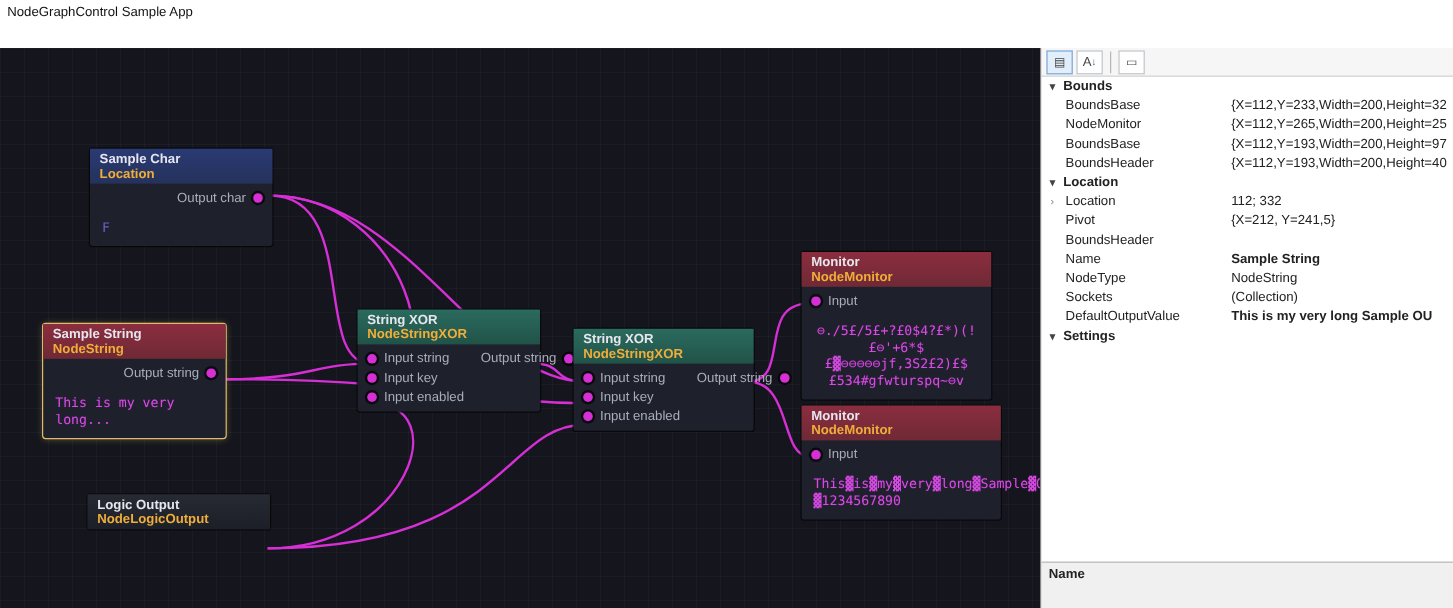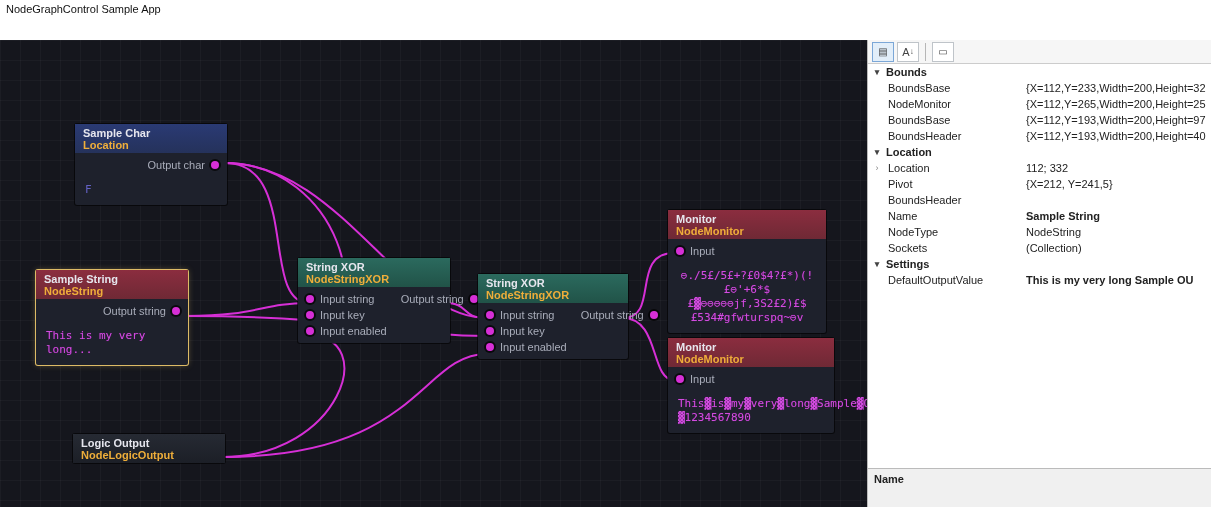--- a/index.html
+++ b/index.html
@@ -103,21 +103,21 @@
           <div class="col right">
             <div class="port out">
                 <span class="pin-out"></span>
                 <span>Output string</span>
               </div>
           </div>
         </div>
         <div class="node-foot mono-pink">This is my very long...</div>
       </div>
 
-      <div class="node" style="left:73px; top:394px; width:152px;">
+      <div class="node" style="left:73px; top:372px; width:152px;">
         <div class="node-hdr hdr-dark">
           <span>Logic Output</span>
           <span class="sub">NodeLogicOutput</span>
         </div>
       </div>
 
       <div class="node" style="left:298px; top:218px; width:152px;">
         <div class="node-hdr hdr-teal">
           <span>String XOR</span>
           <span class="sub">NodeStringXOR</span>
@@ -273,28 +273,28 @@
             <span class="exp"></span>
             <span class="lbl">NodeType</span>
             <span class="val">NodeString</span>
           </div>
         <div class="row">
             <span class="exp"></span>
             <span class="lbl">Sockets</span>
             <span class="val">(Collection)</span>
           </div>
 
-        <div class="row cat">
-            <span class="exp"></span>
-            <span class="lbl">Settings</span>
-          </div>
         <div class="row">
             <span class="exp"></span>
             <span class="lbl">DefaultOutputValue</span>
             <span class="val bold">This is my very long Sample OU</span>
+          </div>
+        <div class="row cat">
+            <span class="exp"></span>
+            <span class="lbl">Settings</span>
           </div>
       </div>
       <div class="desc">
         <div class="desc-title">Name</div>
       </div>
     </div>
   </div>
 </div>
 
 </body></html>

